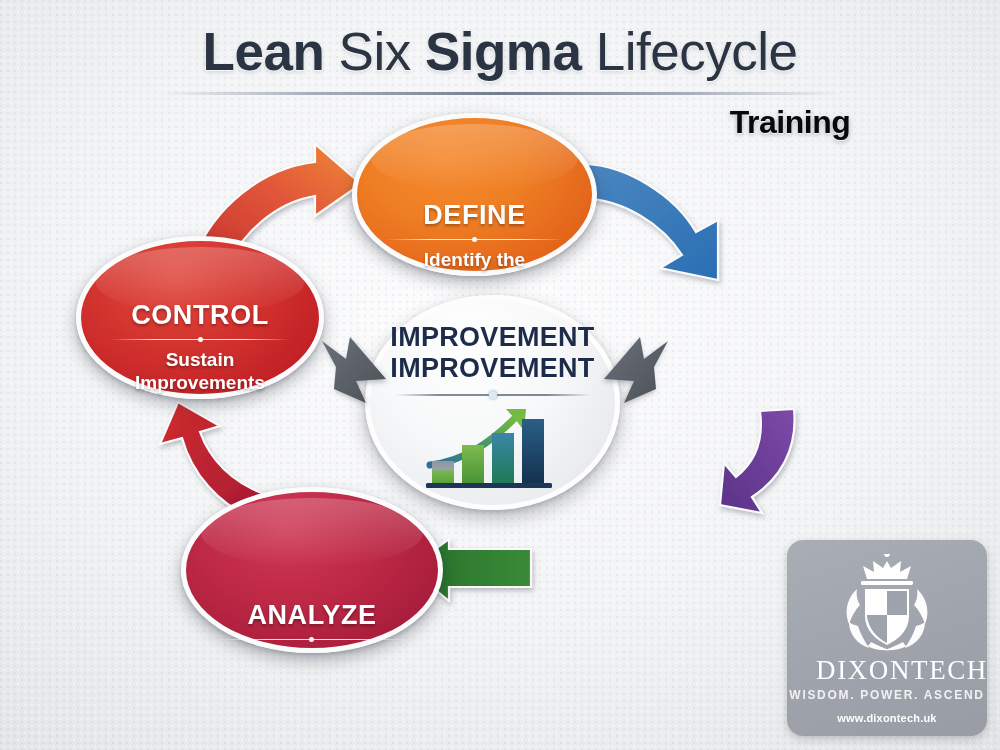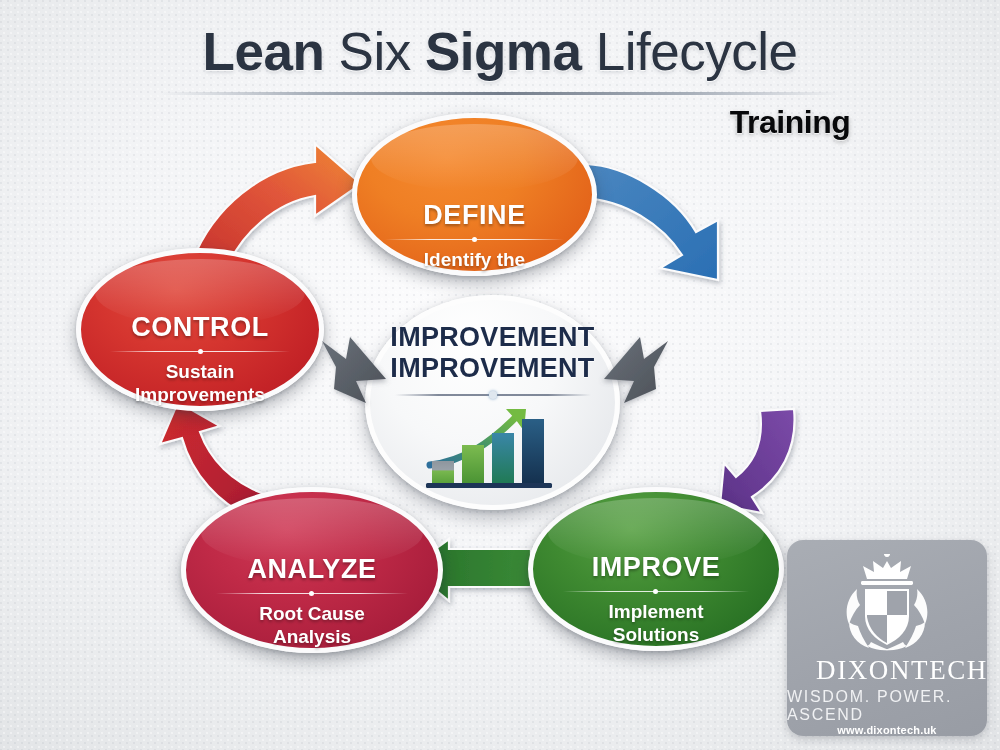--- a/index.html
+++ b/index.html
@@ -84,21 +84,21 @@
   }
 
   #n-define{ left:352px;top:113px;width:245px;height:163px;
     background:radial-gradient(ellipse at 38% 26%, #f5892f 0%, #ef7f24 38%, #e4661b 75%, #d9560f 100%); }
   #n-measure{ left:628px;top:253px;width:262px;height:165px;
     background:radial-gradient(ellipse at 40% 24%, #4a8fd0 0%, #2d79c4 38%, #1d61b0 74%, #1653a0 100%); }
   #n-improve{ left:528px;top:487px;width:256px;height:164px;
     background:radial-gradient(ellipse at 40% 24%, #58a144 0%, #3f8a31 38%, #2c7526 74%, #1f6420 100%); }
   #n-analyze{ left:181px;top:487px;width:262px;height:166px;
     background:radial-gradient(ellipse at 40% 24%, #cf3a56 0%, #c02a47 38%, #ab1f3d 74%, #98163a 100%); }
-  #n-control{ left:76px;top:248px;width:248px;height:163px;
+  #n-control{ left:76px;top:236px;width:248px;height:163px;
     background:radial-gradient(ellipse at 40% 24%, #e04a3e 0%, #d5352f 38%, #c42327 74%, #b21a22 100%); }
 
   
   #center{
     position:absolute;left:365px;top:295px;width:255px;height:215px;
     border-radius:50%;
     background:radial-gradient(ellipse at 40% 22%, #ffffff 0%, #f7f8f9 44%, #e9ebee 78%, #dfe2e6 100%);
     border:5px solid #fdfdfd;box-sizing:border-box;
     box-shadow:0 8px 18px rgba(40,48,60,.30), 0 2px 5px rgba(40,48,60,.18);
     z-index:8;display:flex;flex-direction:column;align-items:center;
@@ -128,24 +128,24 @@
     border-radius:16px;background:linear-gradient(160deg,#a9adb4 0%,#9fa3ab 55%,#989ca4 100%);
     box-shadow:0 3px 9px rgba(60,66,76,.26);
     z-index:9;display:flex;flex-direction:column;align-items:center;
     padding-top:14px;box-sizing:border-box;
   }
   #logo .lname{
     font-family:"Liberation Serif", serif;font-size:27px;color:#fff;
     letter-spacing:1.6px;line-height:28px;margin-top:4px;font-weight:normal;margin-left:30px;
   }
   #logo .ltag{
-    font-size:16px;color:#f0f1f3;letter-spacing:1.7px;margin-top:4px;font-weight:normal;
+    font-size:12px;color:#f0f1f3;letter-spacing:1.7px;margin-top:4px;font-weight:bold;
   }
   #logo .lurl{
-    font-size:11px;color:#fff;margin-top:0;font-weight:bold;letter-spacing:.2px;
+    font-size:11px;color:#fff;margin-top:10px;font-weight:bold;letter-spacing:.2px;
   }
 
   svg.ar{position:absolute;z-index:3;overflow:visible;}
   svg.grayar{position:absolute;z-index:9;overflow:visible;}
 </style>
 </head>
 <body>
 
 <div id="stage">
 
@@ -242,42 +242,27 @@
     <div class="sep">
         <i></i>
         <b></b>
       </div>
     <div class="sb">
       <span>Identify the</span><br>
     </div>
   </div>
 
 
-  <div class="node" id="n-improve">
-    <div class="hd">IMPROVE</div>
-    <div class="sep">
-        <i></i>
-        <b></b>
-      </div>
-    <div class="sb">
-      <span>Implement</span><br>
-      <span>Solutions</span>
-    </div>
-  </div>
 
   <div class="node" id="n-analyze">
     <div class="hd">ANALYZE</div>
     <div class="sep">
         <i></i>
         <b></b>
       </div>
-    <div class="sb">
-      <span>Root Cause</span><br>
-      <span>Analysis</span>
-    </div>
   </div>
 
   <div class="node" id="n-control">
     <div class="hd">CONTROL</div>
     <div class="sep">
         <i></i>
         <b></b>
       </div>
     <div class="sb">
       <span>Sustain</span><br>

